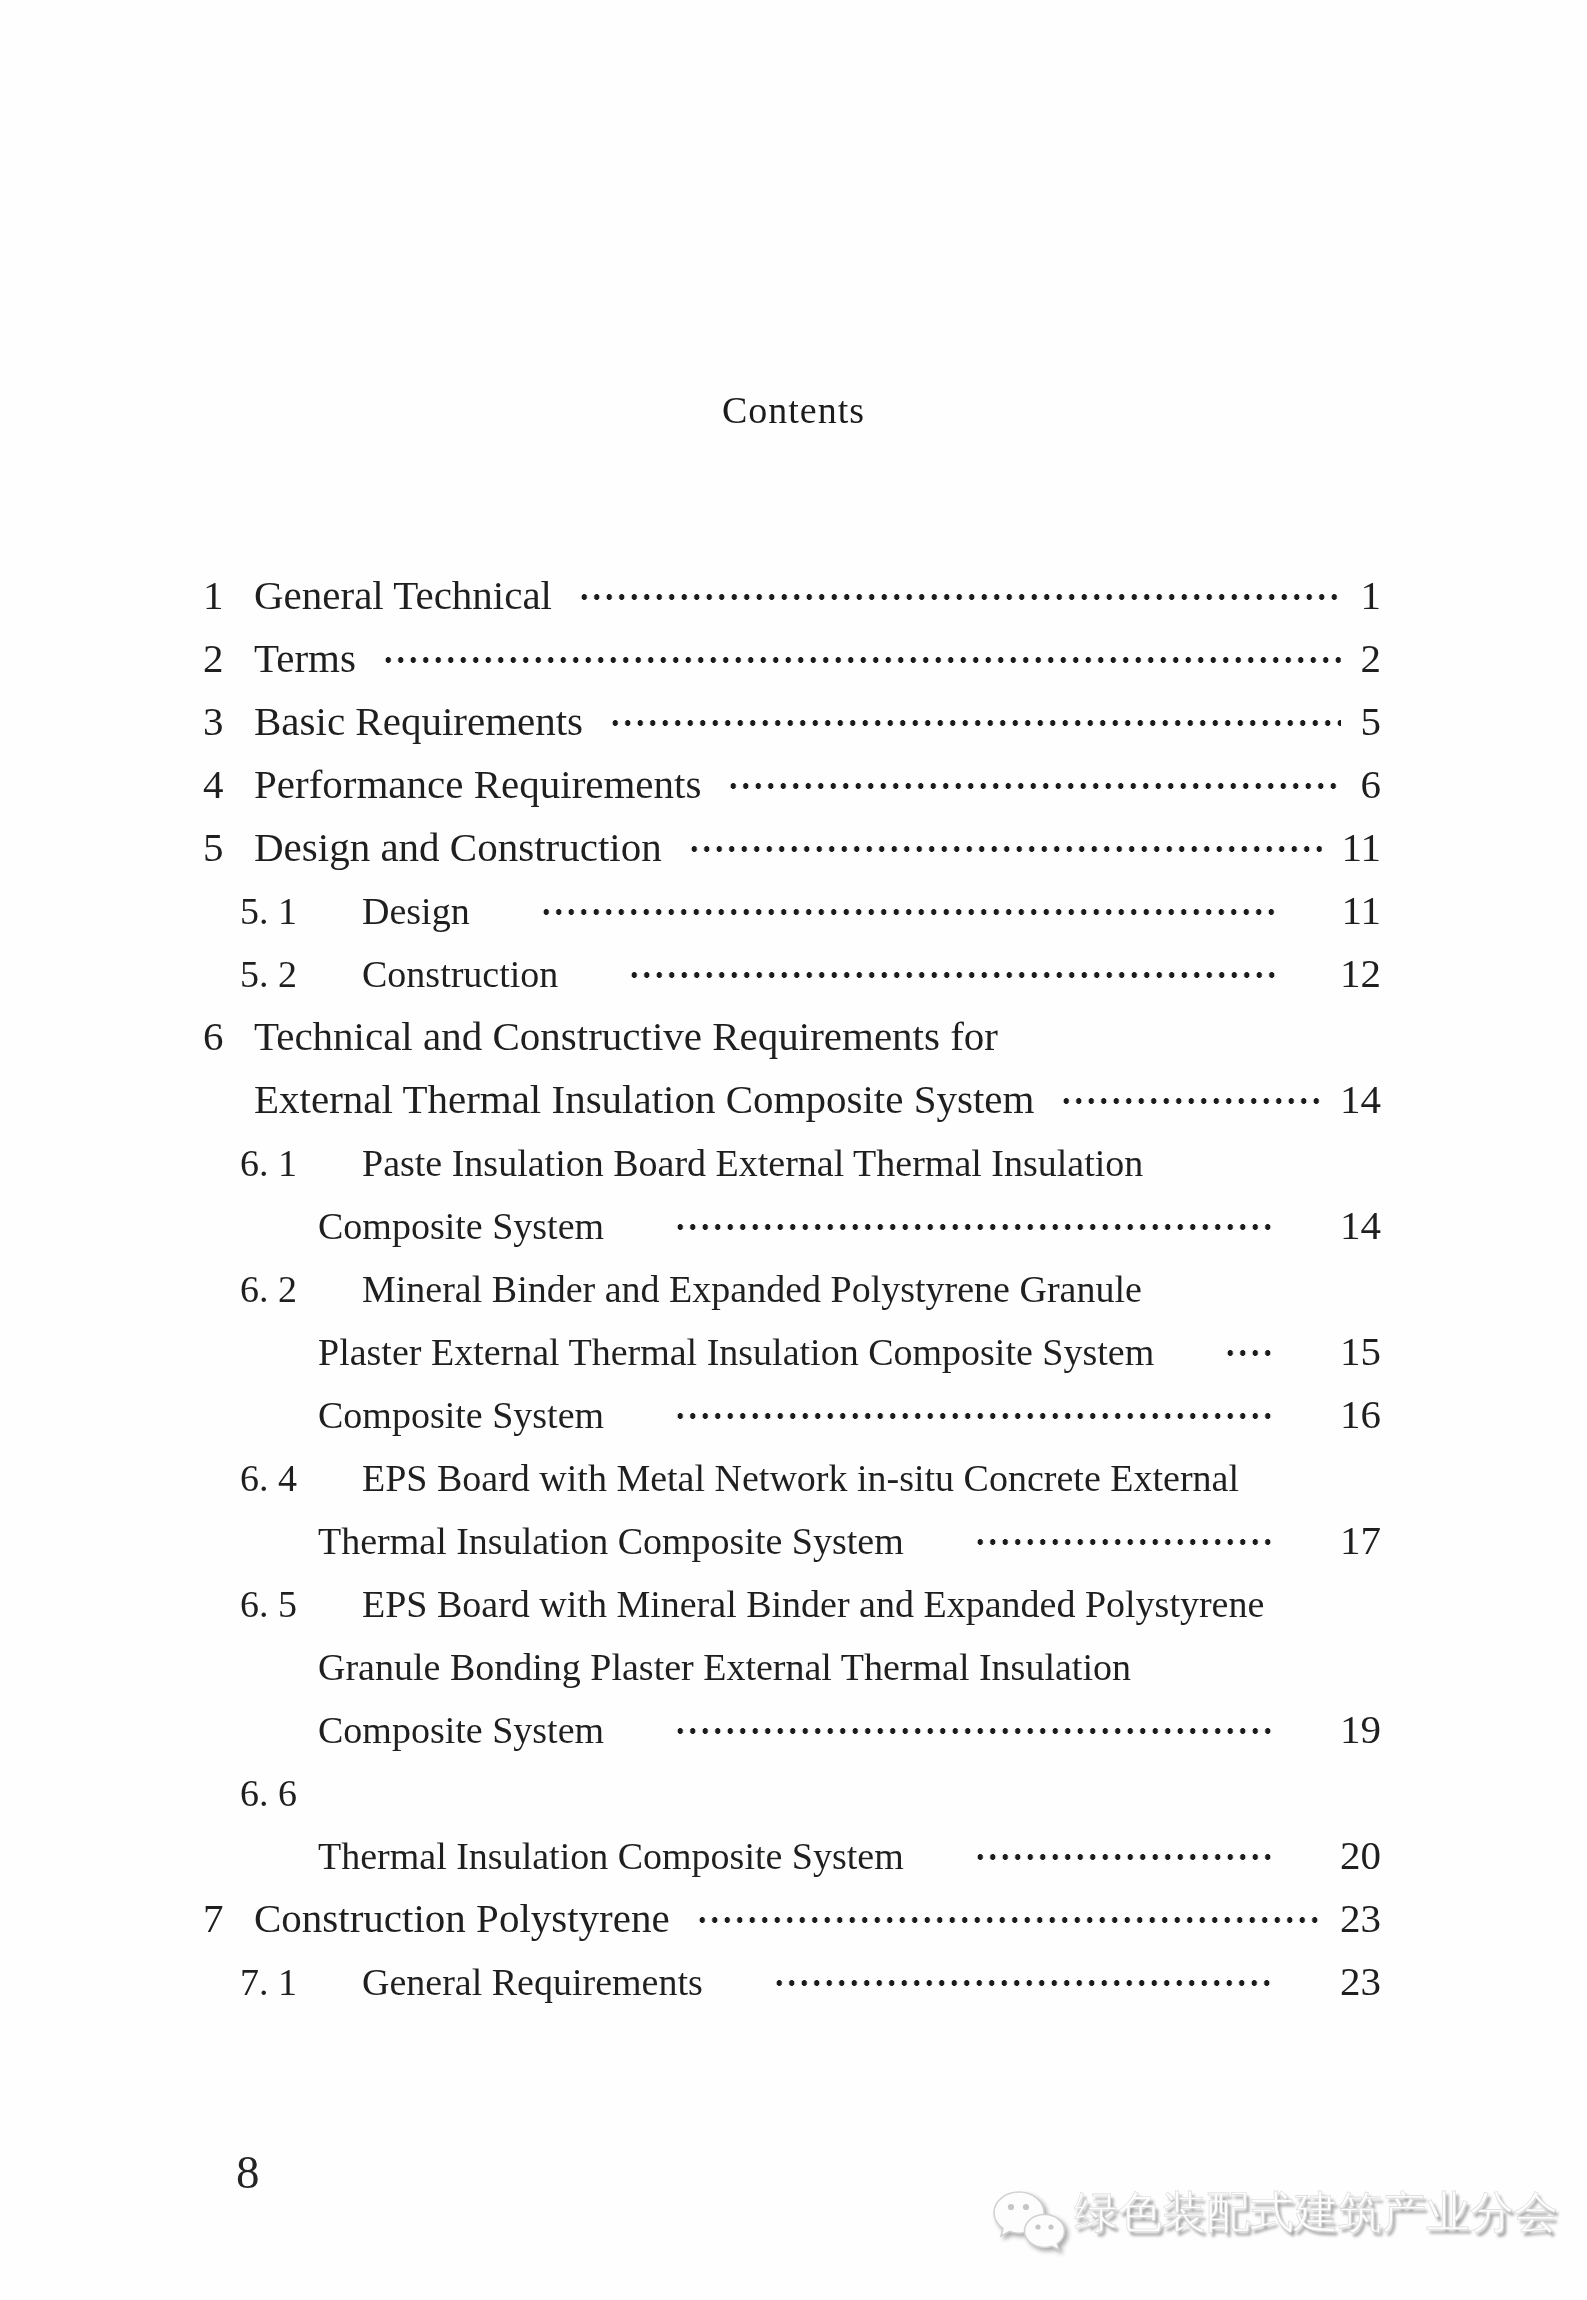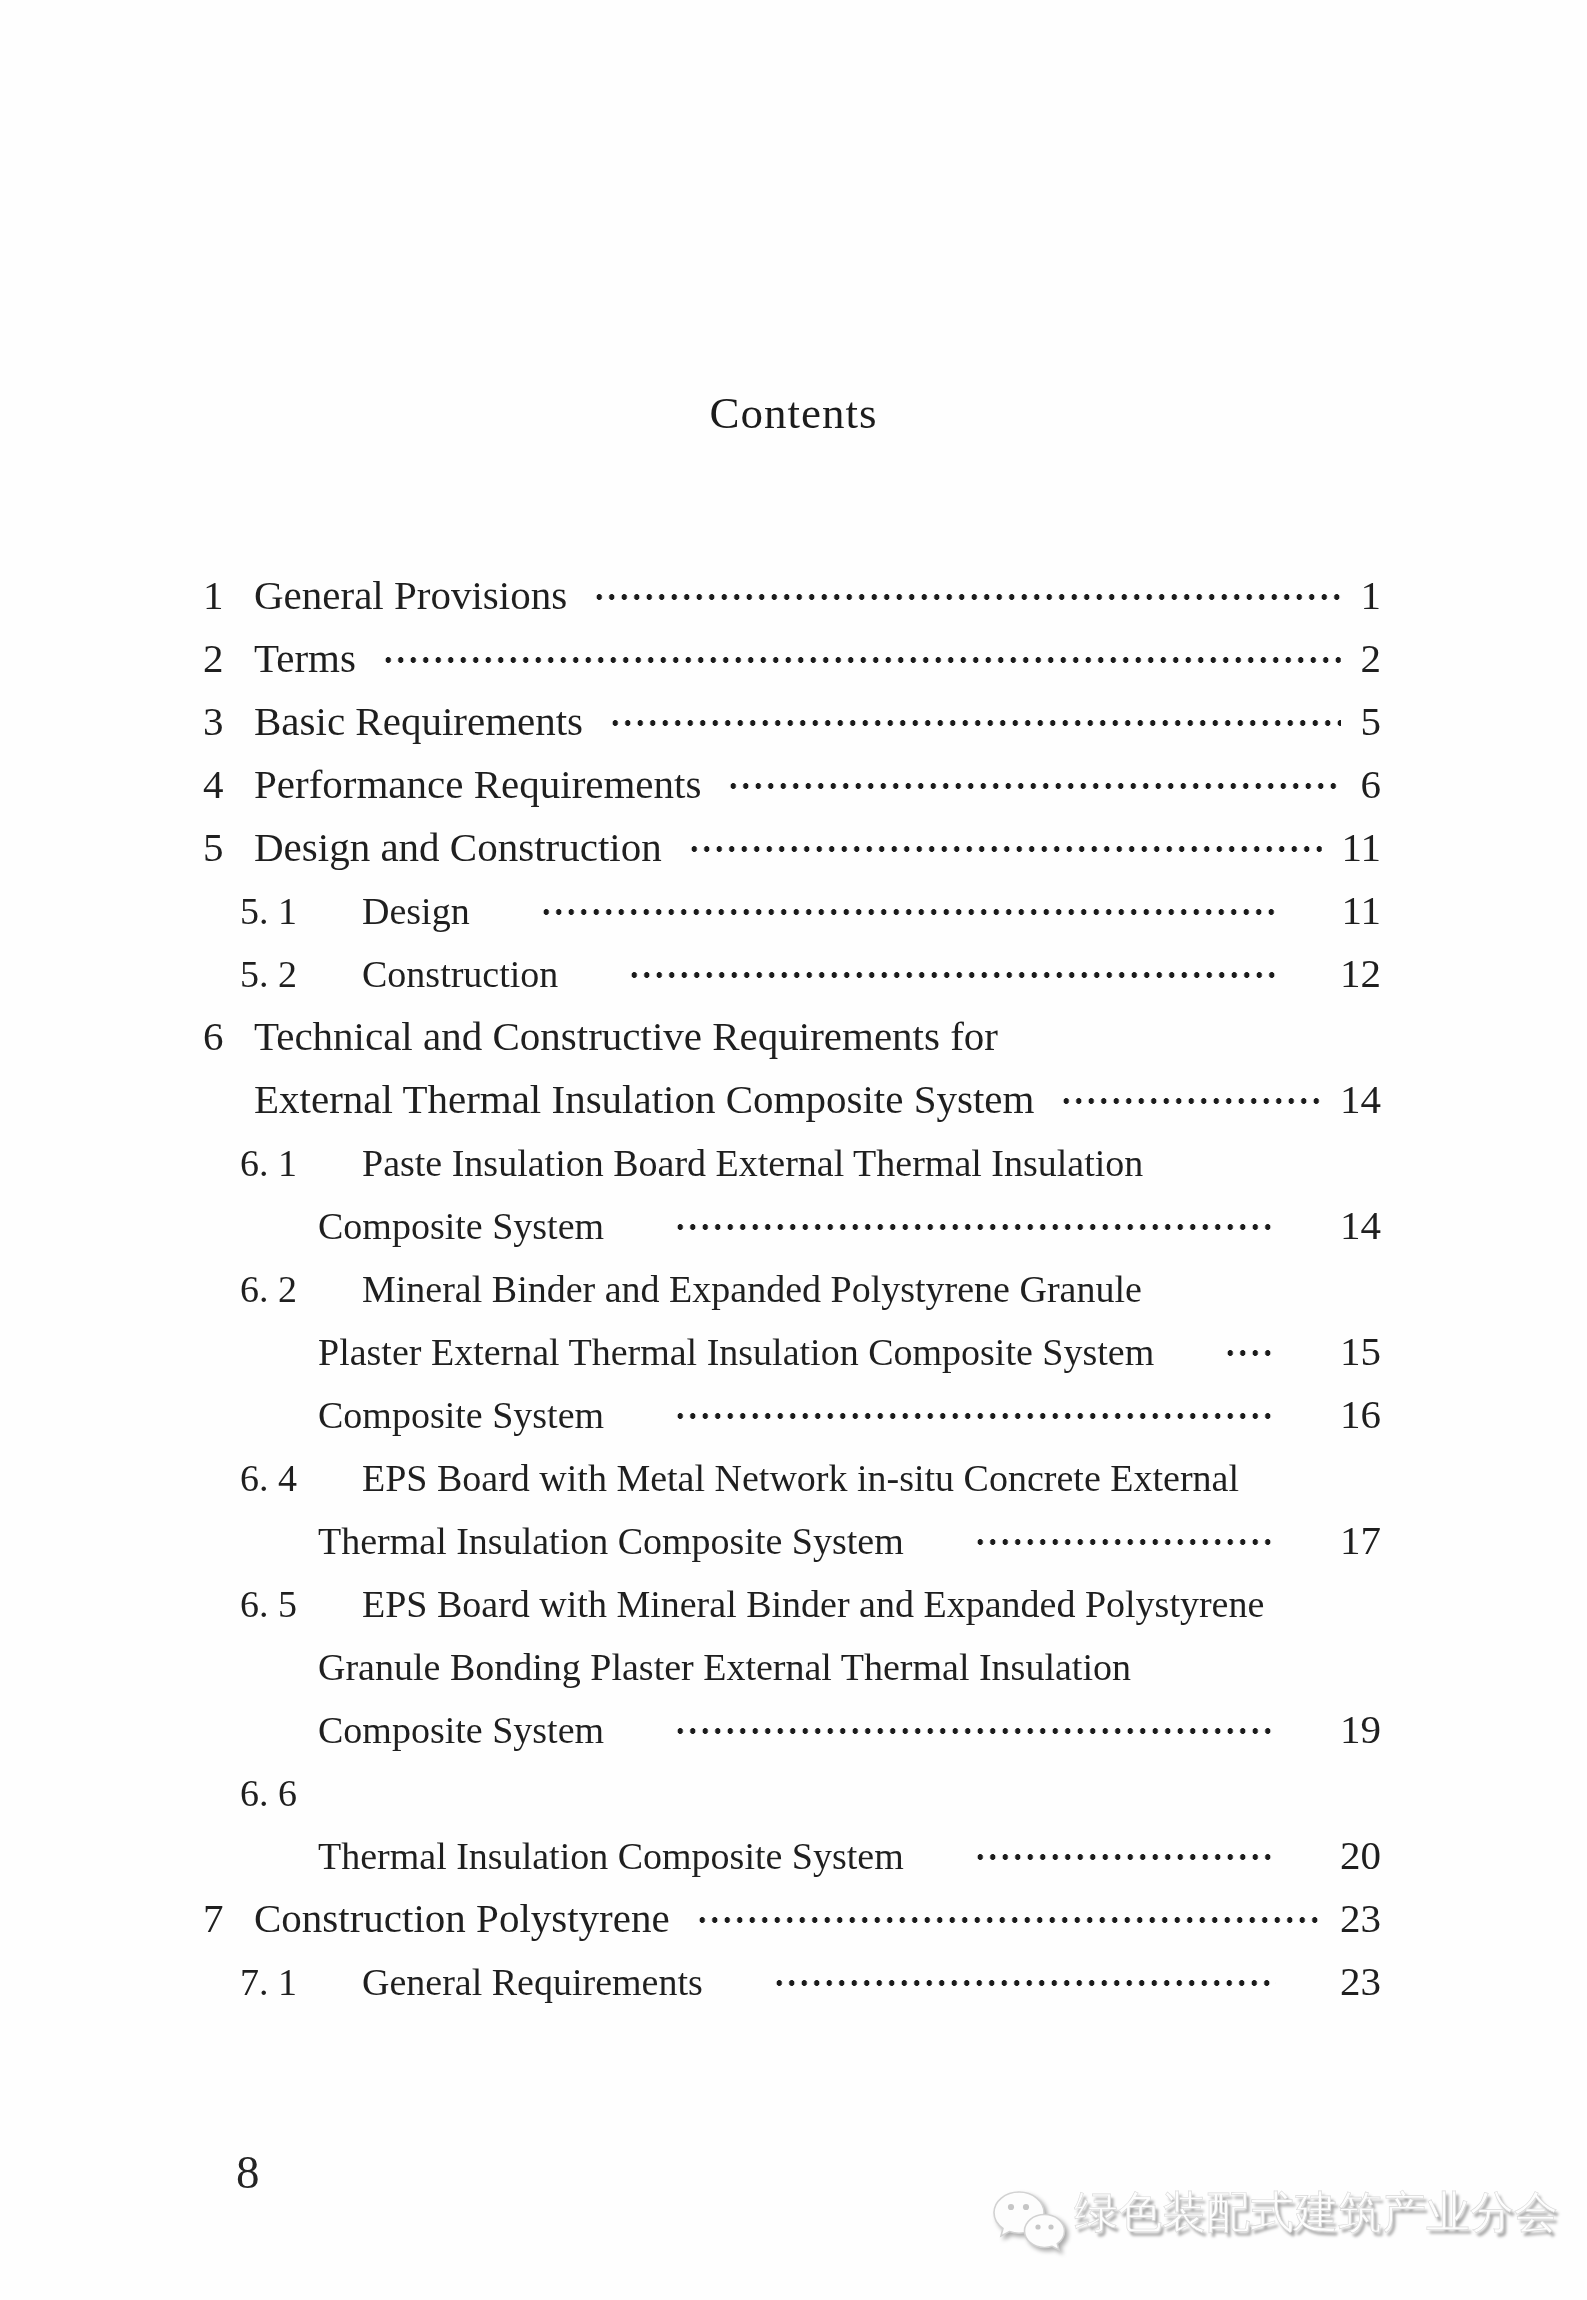--- a/index.html
+++ b/index.html
@@ -12,21 +12,21 @@
     font-family: "Liberation Serif", serif;
     color: #1f1f1f;
     overflow: hidden;
   }
   .doc-title {
     position: absolute;
     top: 391px;
     left: 0;
     width: 100%;
     text-align: center;
-    font-size: 45px;
+    font-size: 38px;
     line-height: 1;
     letter-spacing: 1px;
     color: #1c1c1c;
   }
   .toc {
     position: absolute;
     left: 203px;
     top: 564px;
     width: 1178px;
   }
@@ -89,21 +89,21 @@
 </head>
 <body>
 
 <div class="page">
 
   <div class="doc-title">Contents</div>
 
   <div class="toc">
       <div class="row l1">
         <span class="num">1</span>
-        <span class="label">General Provisions</span>
+        <span class="label">General Technical</span>
         <span class="dots"></span>
         <span class="pg">1</span>
       </div>
       <div class="row l1">
         <span class="num">2</span>
         <span class="label">Terms</span>
         <span class="dots"></span>
         <span class="pg">2</span>
       </div>
       <div class="row l1">

